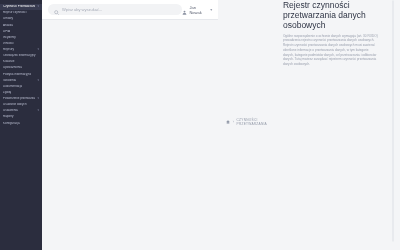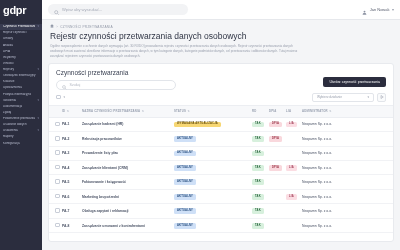--- a/index.html
+++ b/index.html
@@ -28,21 +28,21 @@
   .nav-item {
     display: flex; align-items: center; justify-content: space-between;
     padding: 1.2px 3px; font-size: 3px; line-height: 1.25;
     color: #b9bdd0; position: relative;
   }
   .nav-item.active { background: #383b50; color: #ffffff; }
   .nav-item .lbl { white-space: nowrap; overflow: hidden; }
   .caret { font-size: 3px; color: #7b809a; margin-left: 2px; }
 
   
-  .main { flex: 1; height: 242px; display: flex; flex-direction: column; background: #f4f5f7; overflow: hidden; }
+  .main { flex: 1; height: 242px; display: flex; flex-direction: row; background: #f4f5f7; overflow: hidden; }
 
   
   .topbar {
     height: 20px; flex: 0 0 20px; background: #ffffff;
     border-bottom: 1px solid #e6e8ec;
     display: flex; align-items: center; justify-content: space-between;
     padding: 0 6px;
   }
   .search-wrap {
     display: flex; align-items: center; gap: 3px;
@@ -146,23 +146,20 @@
   .pill-pink   { background: #f9d8dd; color: #9b3346; }
   .pill-rose   { background: #fbdde3; color: #a3415a; }
   .ic { display: inline-block; vertical-align: middle; }
 </style>
 </head>
 <body>
 
 <div class="app">
 
   <aside class="sidebar">
-    <div class="brand">
-      <span class="brand-text">gdpr</span>
-    </div>
     <nav class="nav" id="nav-root">
         <div class="nav-item active">
           <span class="lbl">Czynności Przetwarzania</span>
           <span class="caret">▾</span>
         </div>
         <div class="nav-item">
           <span class="lbl">Rejestr czynności</span>
         </div>
         <div class="nav-item">
           <span class="lbl">Umowy</span>

